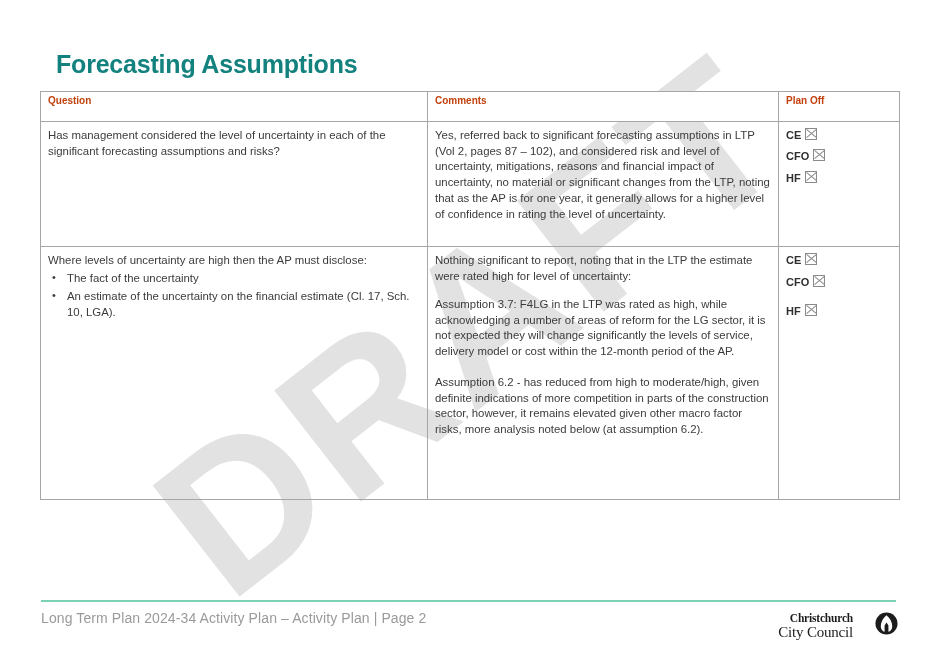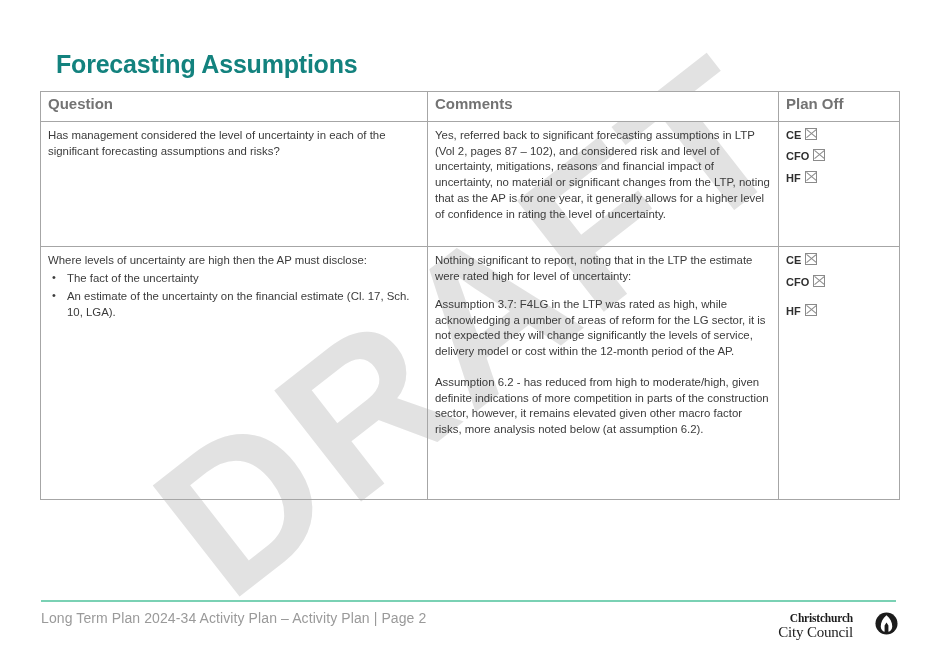--- a/index.html
+++ b/index.html
@@ -83,22 +83,22 @@
   .doc-table th,
   .doc-table td {
     border: 1px solid #a6a6a6;
     vertical-align: top;
     background: transparent;
   }
 
   .doc-table thead th {
     padding: 3px 7px 5px 7px;
     text-align: left;
-    color: #737373;
-    font-size: 15px;
+    color: #c2410c;
+    font-size: 10px;
     font-weight: bold;
     height: 21px;
     background: #ffffff;
   }
 
   .doc-table tbody td {
     padding: 6px 8px 24px 7px;
     font-size: 11.4px;
     line-height: 1.38;
     color: #3b3b3b;

